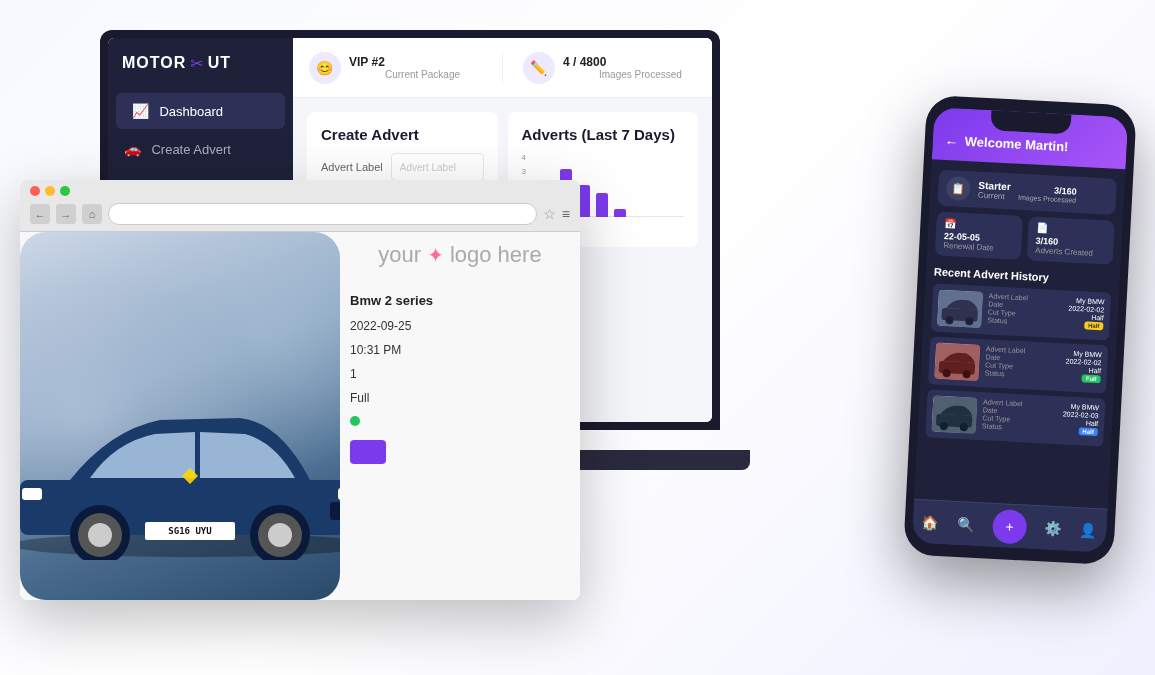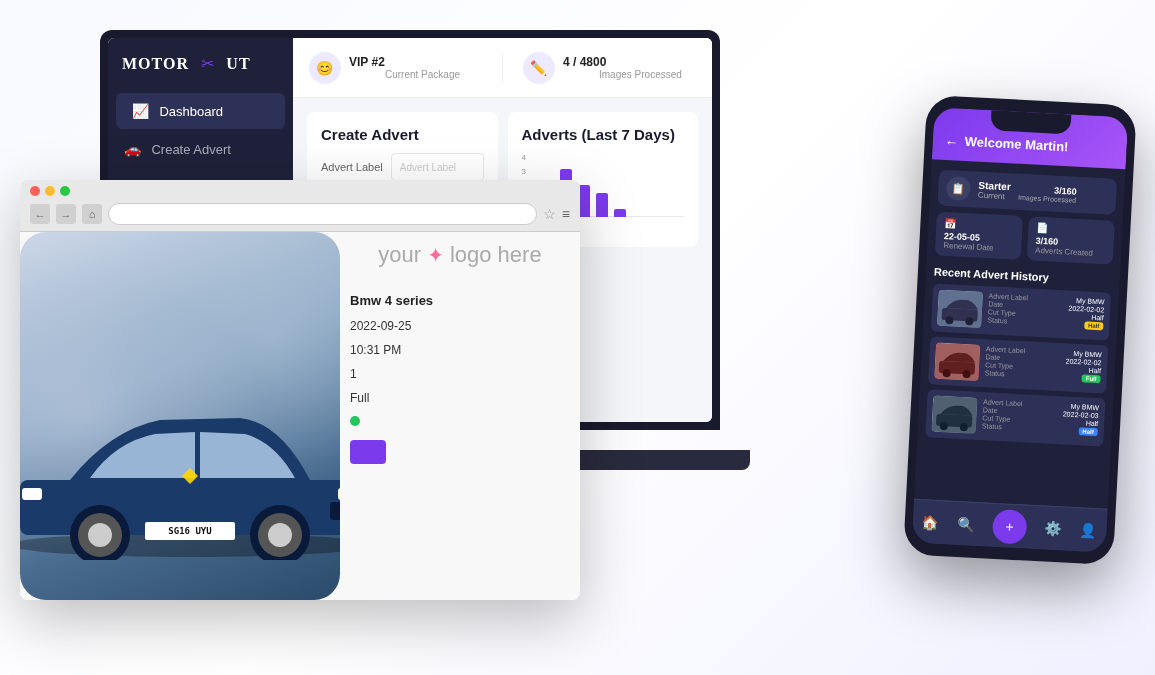--- a/index.html
+++ b/index.html
@@ -76,23 +76,21 @@
       left: 0;
       top: 0;
       width: 185px;
       height: 100%;
       background: #1e2139;
     }
 
     .screen-logo {
       padding: 16px 14px 12px;
       display: flex;
-      align-items: center;
-      gap: 12px;
-      font-family: Liberation Serif, serif;
+      gap: 4px;
     }
 
     .logo-text {
       font-size: 16px;
       font-weight: 900;
       color: #ffffff;
       letter-spacing: 1px;
     }
 
     .logo-scissors {
@@ -764,21 +762,21 @@
       <div class="logo-area">
         <div class="your-logo">
           <span>your</span>
           <span class="logo-star">✦</span>
           <span> logo here</span>
         </div>
       </div>
 
       
       <div class="car-details">
-        <div class="car-title">Bmw 4 series</div>
+        <div class="car-title">Bmw 2 series</div>
         <div>2022-09-25</div>
         <div>10:31 PM</div>
         <div>1</div>
         <div>Full</div>
         <div>
           <span class="status-dot"></span>
         </div>
       </div>
 
       <div class="purple-btn"></div>

